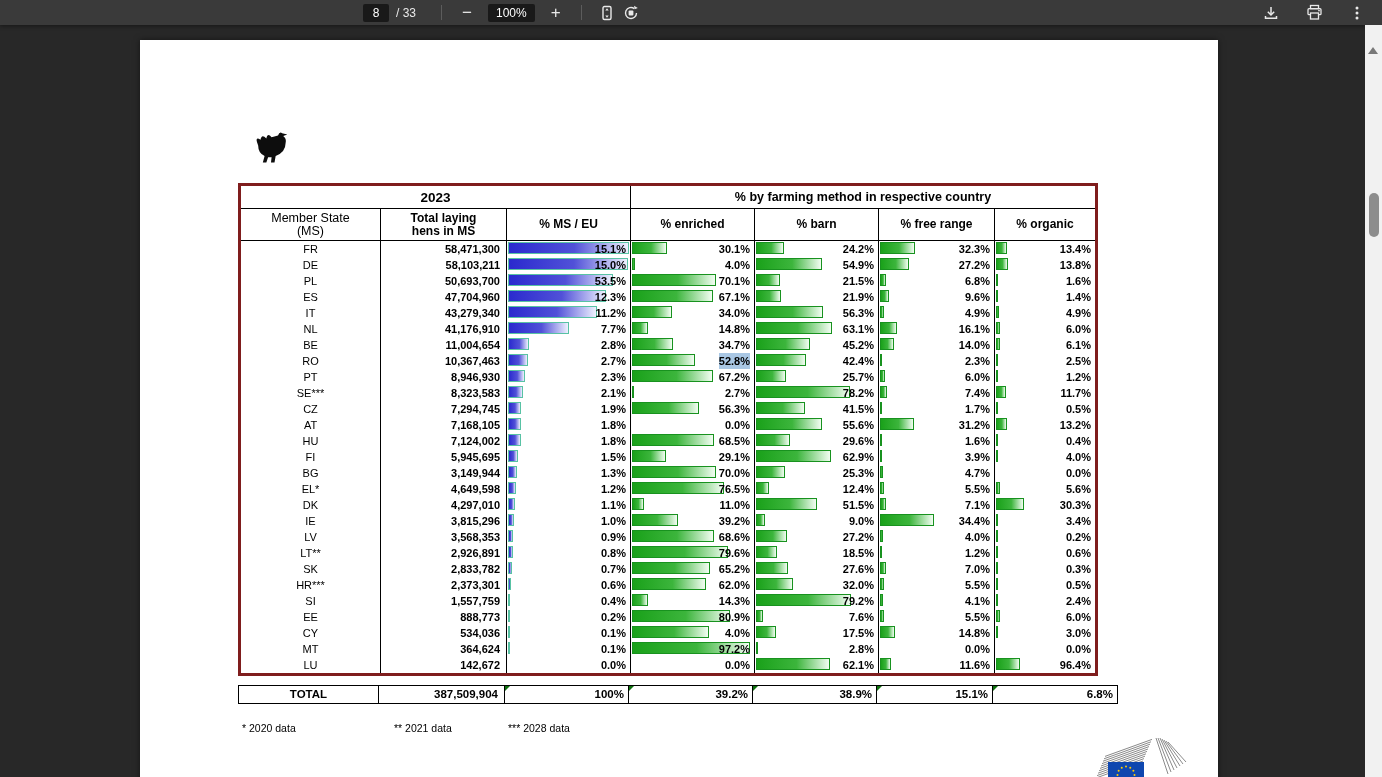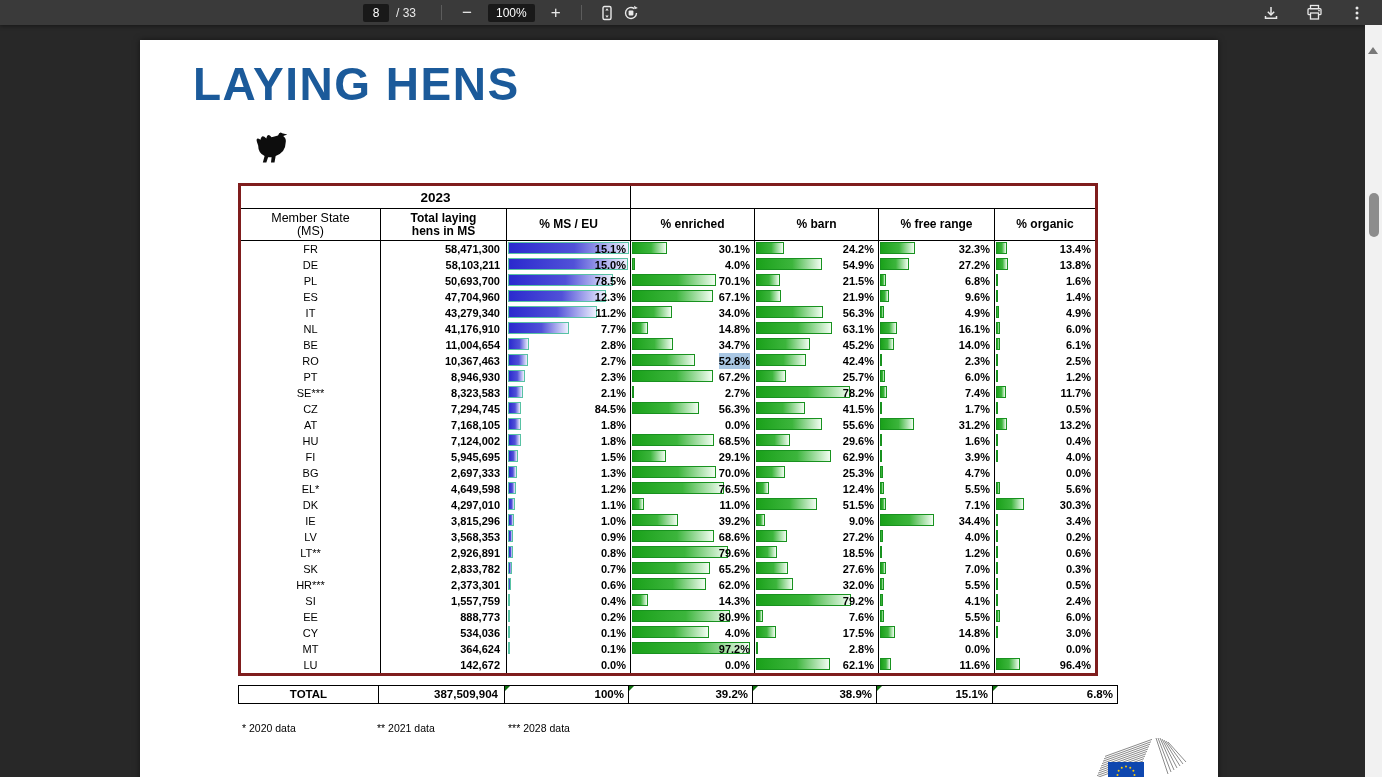--- a/index.html
+++ b/index.html
@@ -69,21 +69,21 @@
   .tc.last { border-right: none; flex: 1; }
   .tc-label { text-align: center; }
   .tc-num { text-align: right; padding-right: 6px; }
   .tc-pct { text-align: right; padding-right: 4px; }
   .corner::before { content: ""; position: absolute; top: 0; left: 0;
                     border-top: 5px solid #0e6f0e; border-right: 5px solid transparent; }
 
   
   .footnotes { position: absolute; left: 102px; top: 682px; height: 14px; width: 520px; font-size: 10.5px; }
   .fn { position: absolute; top: 0; }
-  .fn0 { left: 0; } .fn1 { left: 135px; } .fn2 { left: 266px; }
+  .fn0 { left: 0; } .fn1 { left: 152px; } .fn2 { left: 266px; }
 
   .ec-logo { position: absolute; left: 956px; top: 698px; }
 </style>
 </head>
 <body>
 
 <div class="toolbar">
   <div class="tb-spacer"></div>
   <div class="page-box">8</div>
   <div class="page-total">/ 33</div>
@@ -141,32 +141,32 @@
     </button>
   </div>
 </div>
 
 <div class="scrollbar">
   <div class="sb-up"></div>
   <div class="sb-thumb"></div>
 </div>
 
 <div class="page">
-  <div class="doc-title">LAYING HENS</div>
 
   <div class="hen-icon">
     <svg width="42" height="42" viewBox="0 0 36 36">
       <path d="M7 15 Q3.5 6.5 9 10 Q10 4.5 14 9 Q15 3.5 18.5 8 L24 6.5 Q25.5 2.5 27.5 4.5 L32 5.5 L28.5 6.8 Q31.5 9 30.5 13 Q30.5 20.5 22 24 L21 29.5 L18 29.5 L18.5 25 L15.5 25 L14 29.5 L11 29.5 L12.5 24 Q7 21.5 7 15 Z" fill="#0d0d0d"></path>
     </svg>
   </div>
 
 
   <div class="tbl">
     <div class="hrow1">
       <div class="h1-left">2023</div>
+      <div class="h1-right">% by farming method in respective country</div>
     </div>
     <div class="hrow2">
       <div class="h2 h2-ms w1">Member State
 (MS)</div>
       <div class="h2 w2">Total laying
 hens in MS</div>
       <div class="h2 w3">% MS / EU</div>
       <div class="h2 w4">% enriched</div>
       <div class="h2 w5">% barn</div>
       <div class="h2 w6">% free range</div>
@@ -225,21 +225,21 @@
             <span class="v">13.8%</span>
           </div>
   </div>
         <div class="trow">
     <div class="c c-ms w1">
             <span>PL</span>
           </div>
     <div class="c c-total w2"><span>50,693,700</span></div>
     <div class="c c-bar w3">
             <div class="bar blue" style="width: calc(86.755% - 2px); min-width: 2px;"></div>
-            <span class="v">78.5%</span>
+            <span class="v">53.5%</span>
           </div>
     <div class="c c-bar w4">
             <div class="bar green" style="width: calc(70.1% - 2px); min-width: 2px;"></div>
             <span class="v">70.1%</span>
           </div>
     <div class="c c-bar w5">
             <div class="bar green" style="width: calc(21.5% - 2px); min-width: 2px;"></div>
             <span class="v">21.5%</span>
           </div>
     <div class="c c-bar w6">
@@ -433,21 +433,21 @@
             <span class="v">11.7%</span>
           </div>
   </div>
         <div class="trow">
     <div class="c c-ms w1">
             <span>CZ</span>
           </div>
     <div class="c c-total w2"><span>7,294,745</span></div>
     <div class="c c-bar w3">
             <div class="bar blue" style="width: calc(12.5828% - 2px); min-width: 2px;"></div>
-            <span class="v">84.5%</span>
+            <span class="v">1.9%</span>
           </div>
     <div class="c c-bar w4">
             <div class="bar green" style="width: calc(56.3% - 2px); min-width: 2px;"></div>
             <span class="v">56.3%</span>
           </div>
     <div class="c c-bar w5">
             <div class="bar green" style="width: calc(41.5% - 2px); min-width: 2px;"></div>
             <span class="v">41.5%</span>
           </div>
     <div class="c c-bar w6">
@@ -533,21 +533,21 @@
           </div>
     <div class="c c-bar last">
             <div class="bar green" style="width: calc(4% - 2px); min-width: 2px;"></div>
             <span class="v">4.0%</span>
           </div>
   </div>
         <div class="trow">
     <div class="c c-ms w1">
             <span>BG</span>
           </div>
-    <div class="c c-total w2"><span>2,697,333</span></div>
+    <div class="c c-total w2"><span>3,149,944</span></div>
     <div class="c c-bar w3">
             <div class="bar blue" style="width: calc(8.60927% - 2px); min-width: 2px;"></div>
             <span class="v">1.3%</span>
           </div>
     <div class="c c-bar w4">
             <div class="bar green" style="width: calc(70% - 2px); min-width: 2px;"></div>
             <span class="v">70.0%</span>
           </div>
     <div class="c c-bar w5">
             <div class="bar green" style="width: calc(25.3% - 2px); min-width: 2px;"></div>

